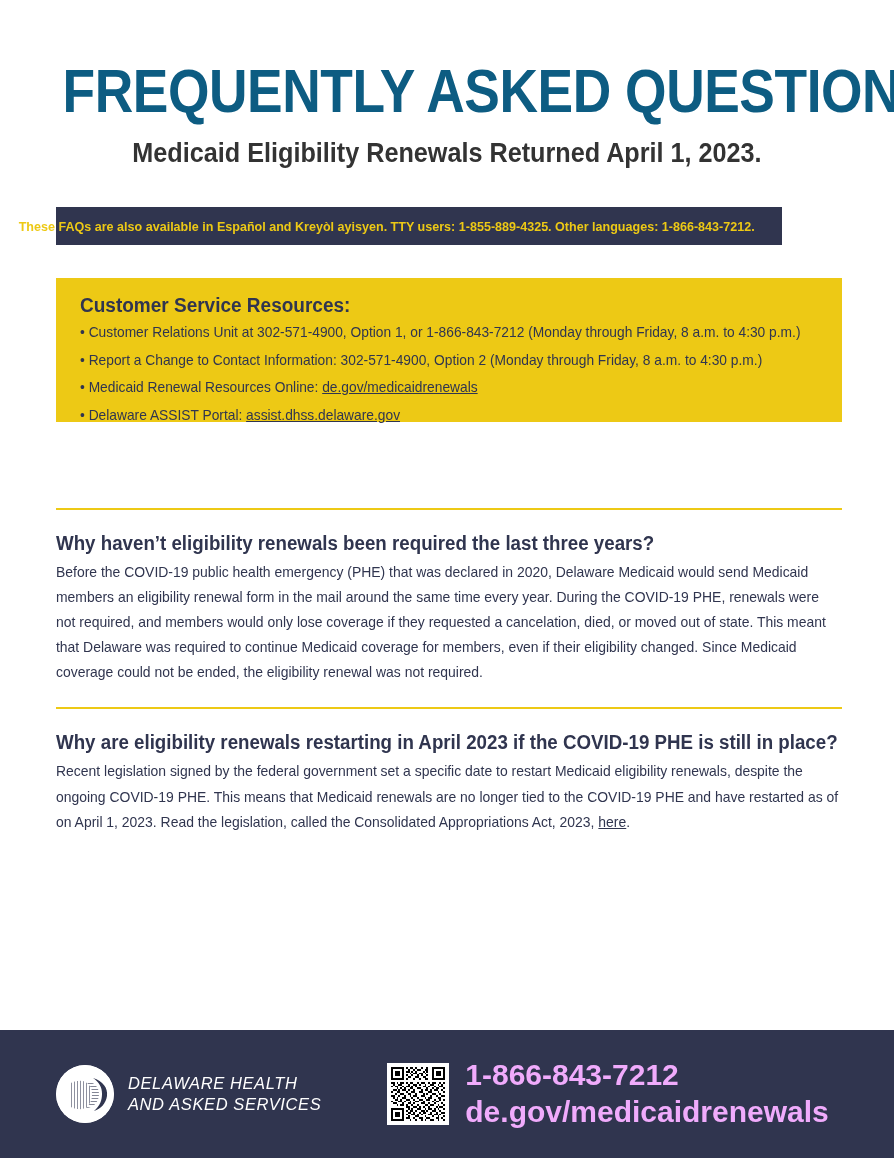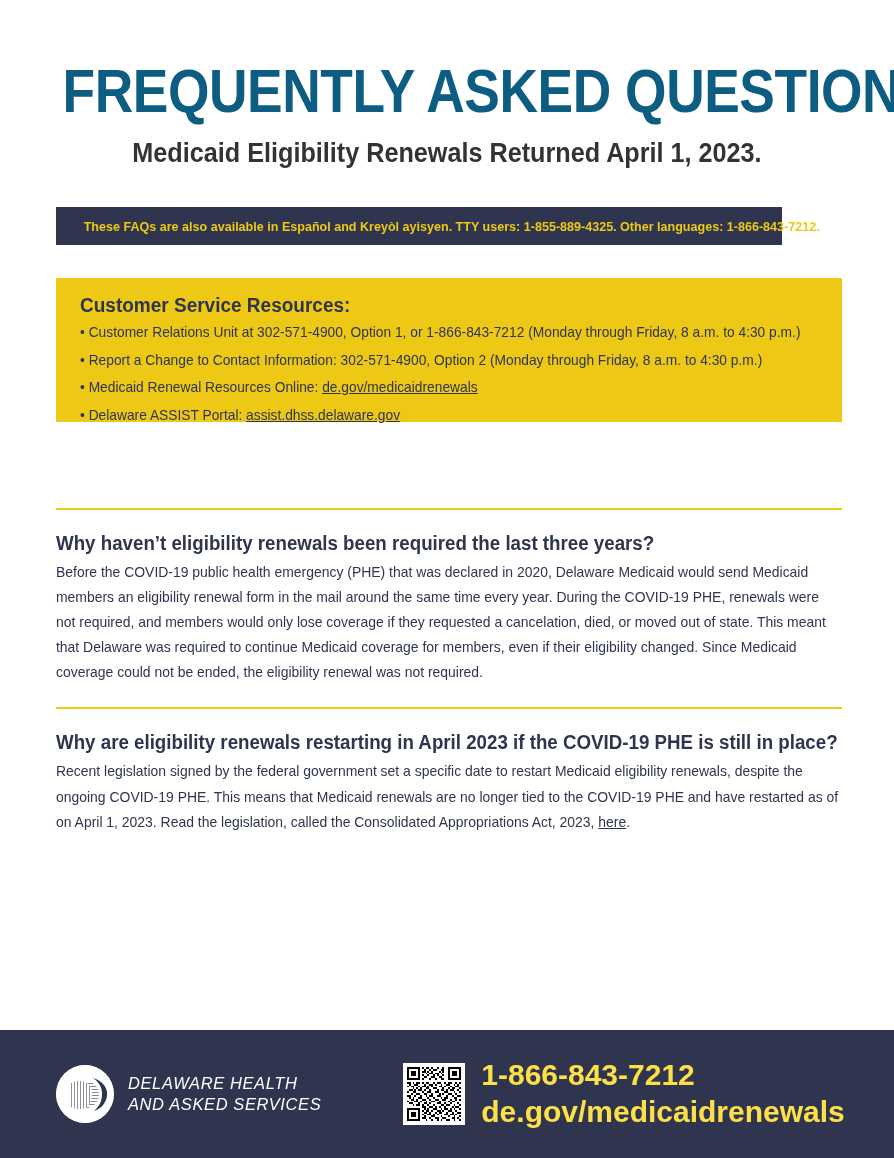--- a/index.html
+++ b/index.html
@@ -53,21 +53,21 @@
   
   .lang-banner {
     position: absolute;
     left: 56px;
     top: 207px;
     width: 726px;
     height: 38px;
     background: #30354f;
     display: flex;
     align-items: center;
-    justify-content: flex-start;
+    justify-content: flex-end;
   }
   .lang-banner-text {
     color: #edc915;
     font-family: "Liberation Sans Narrow", "Liberation Sans", sans-serif;
     font-weight: bold;
     font-size: 13.5px;
     transform: scaleX(0.93);
     white-space: nowrap;
   }
 
@@ -155,21 +155,21 @@
     height: 128px;
     background: #30354f;
   }
   .footer-inner {
     position: absolute;
     left: 56px;
     top: 0;
     height: 128px;
     display: flex;
     align-items: center;
-    gap: 16px;
+    gap: 0;
   }
   .logo-group {
     display: flex;
     align-items: center;
     gap: 14px;
   }
   .logo-mark {
     width: 58px;
     height: 58px;
     border-radius: 50%;
@@ -197,21 +197,21 @@
   .qr-code {
     width: 62px;
     height: 62px;
     background: #ffffff;
     padding: 4px;
     box-sizing: border-box;
     flex: 0 0 auto;
   }
   .qr-code svg { display:block; }
   .contact-lines {
-    color: #fde047;
+    color: #f0abfc;
     font-family: "Liberation Sans Narrow", "Liberation Sans", sans-serif;
     font-weight: bold;
     font-size: 30px;
     line-height: 1.22;
     white-space: nowrap;
   }
 </style>
 </head>
 <body>
 

